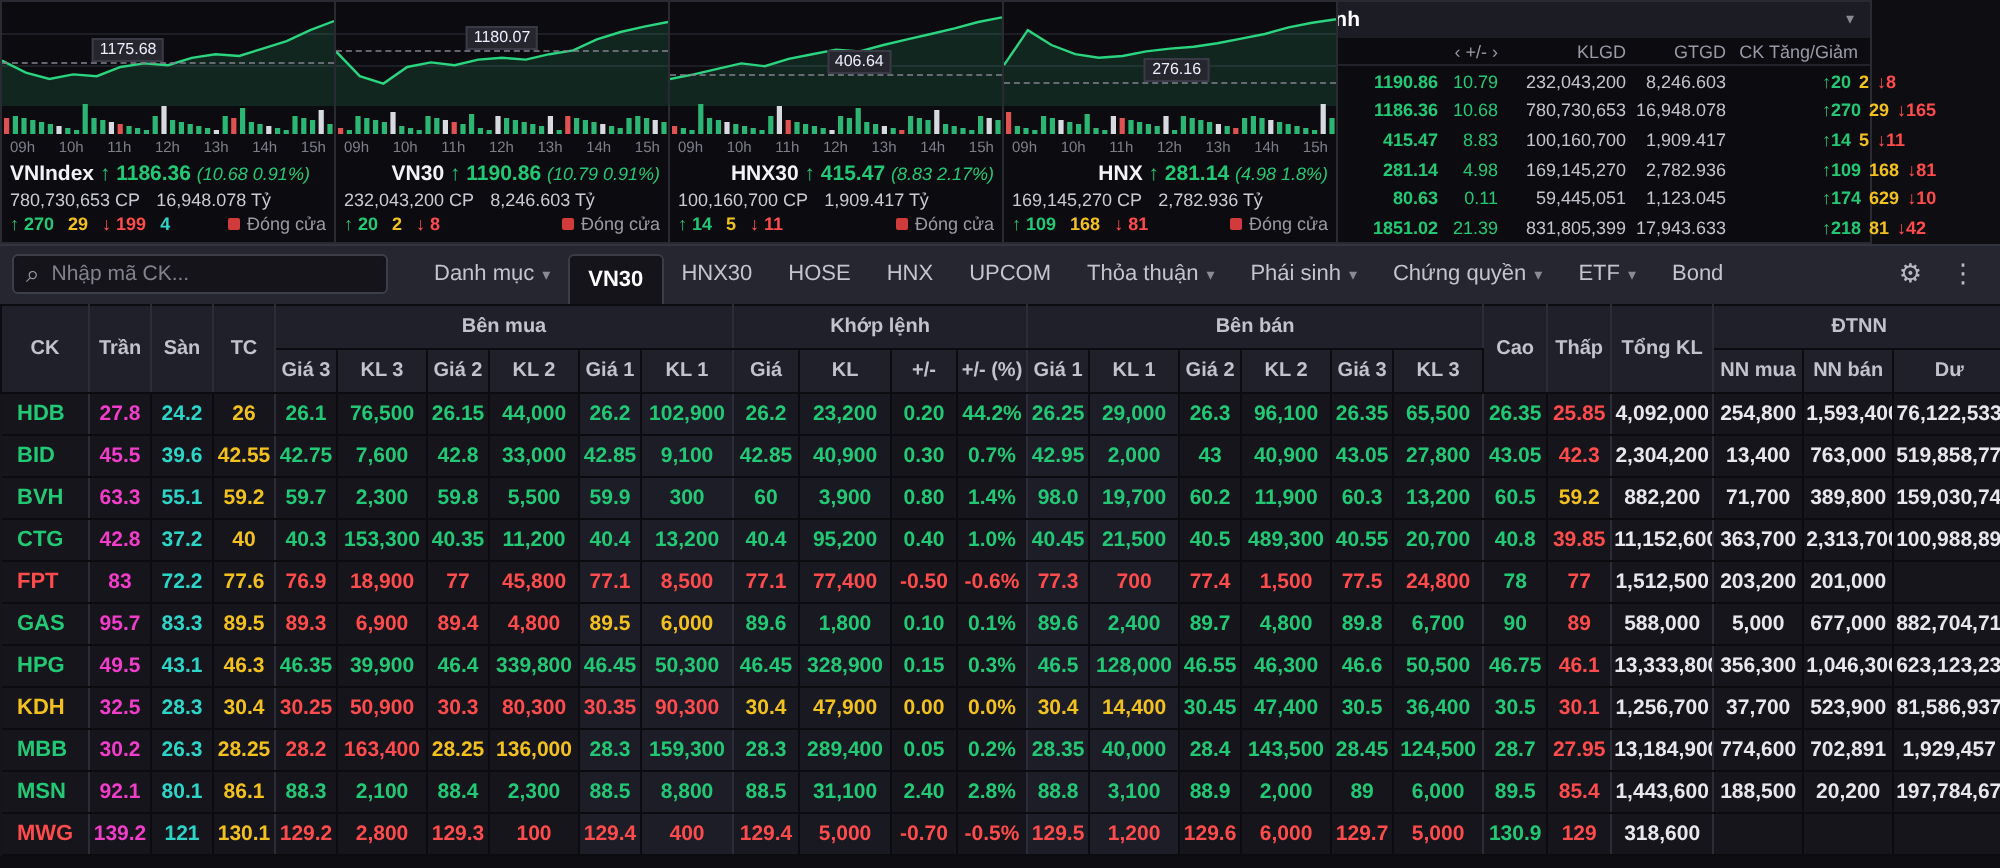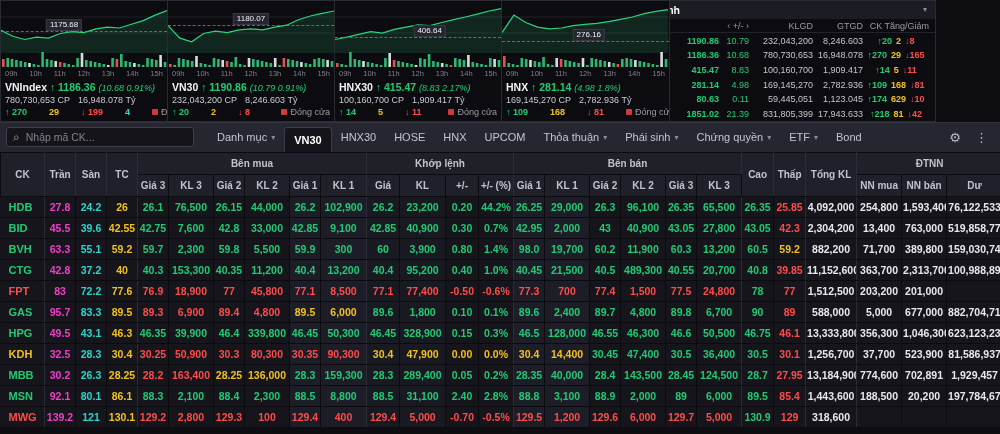--- a/index.html
+++ b/index.html
@@ -10,47 +10,47 @@
   html,body{margin:0;padding:0;}
   body{width:1000px;height:434px;overflow:hidden;background:var(--bg);
        font-family:"Liberation Sans","DejaVu Sans",sans-serif;}
   .c-u{color:var(--up);} .c-d{color:var(--down);} .c-r{color:var(--ref);}
   .c-c{color:var(--ceil);} .c-f{color:var(--floor);} .c-w{color:var(--white);margin-top:32px;}
 
   
   .top{display:flex;height:122px;}
   .charts{display:flex;width:608px;}
   .chart-panel{width:168px;background:var(--panel);border:1px solid var(--border);position:relative;}
-  .chart-panel + .chart-panel{border-left:none;}
+  .chart-panel + .chart-panel{border-left:none;text-align:right;}
   .chart-area{position:relative;height:68px;overflow:hidden;}
   .ref-line{position:absolute;left:0;right:0;border-top:1px dashed #83838f;opacity:.75;}
   .ref-label{position:absolute;transform:translateX(-50%);background:#26262e;color:#eef;
              font-size:8px;line-height:10px;padding:0 3px;border:1px solid #3a3a46;white-space:nowrap;}
   .chart-axis{display:flex;justify-content:space-between;padding:0 4px;height:9px;line-height:9px;
               font-size:7.5px;color:#7f7f8a;}
   .chart-line1{padding:3px 4px 0;font-size:10.5px;white-space:nowrap;overflow:hidden;}
   .ci-name{color:#f2f2f7;font-weight:bold;}
   .ci-val{font-weight:bold;}
   .ci-chg{font-size:9px;font-style:italic;}
   .chart-line2{display:flex;gap:8px;padding:2px 4px 0;font-size:9px;color:#cacad4;white-space:nowrap;overflow:hidden;}
-  .chart-line3{display:flex;gap:22px;align-items:center;padding:2px 4px;font-size:9px;font-weight:bold;white-space:nowrap;overflow:hidden;}
+  .chart-line3{display:flex;gap:7px;align-items:center;padding:2px 4px;font-size:9px;font-weight:bold;white-space:nowrap;overflow:hidden;}
   .sess{color:#9a9aa4;font-weight:normal;display:flex;align-items:center;gap:3px;margin-left:auto;}
   .sess-dot{width:6px;height:6px;background:#d23b3b;border-radius:1px;display:inline-block;}
 
   
   .indices{width:328px;background:var(--panel);border:1px solid var(--border);display:flex;flex-direction:column;}
   .idx-title{height:18px;line-height:18px;background:#1c1c24;color:#fff;font-weight:bold;font-size:10.5px;
              padding:0 8px;display:flex;justify-content:space-between;align-items:center;}
   .idx-grid{display:grid;grid-template-columns:54px 50px 30px 64px 50px 1fr;padding:0 6px;align-items:center;}
   .idx-head{height:16px;color:#9a9aa6;font-size:9px;border-bottom:1px solid #22222a;}
   .idx-row{height:14.6px;font-size:9px;}
   .i-name{color:#f0f0f4;font-weight:bold;font-size:9.5px;text-align:left;}
   .ar{text-align:right;}
   .i-num{color:#c4c4cd;}
-  .trio{display:flex;gap:4px;justify-content:center;font-weight:bold;}
+  .trio{display:flex;gap:4px;justify-content:flex-start;font-weight:bold;padding-left:48px;}
   .chev{font-size:8px;color:#8a8a96;}
 
   
   .navbar{height:30px;background:#262630;border-top:1px solid #34343f;display:flex;align-items:flex-end;
           padding:0 6px;gap:6px;}
   .search{display:flex;align-items:center;gap:4px;background:#14141a;border:1px solid #3e3e4a;border-radius:3px;
           height:20px;width:188px;padding:0 6px;margin:5px 8px 5px 0;}
   .mag{color:#9a9aa6;font-size:12px;line-height:1;}
   .search input{flex:1;background:transparent;border:none;outline:none;color:#ddd;font-size:10.5px;min-width:0;}
   .search input::placeholder{color:#82828e;}

